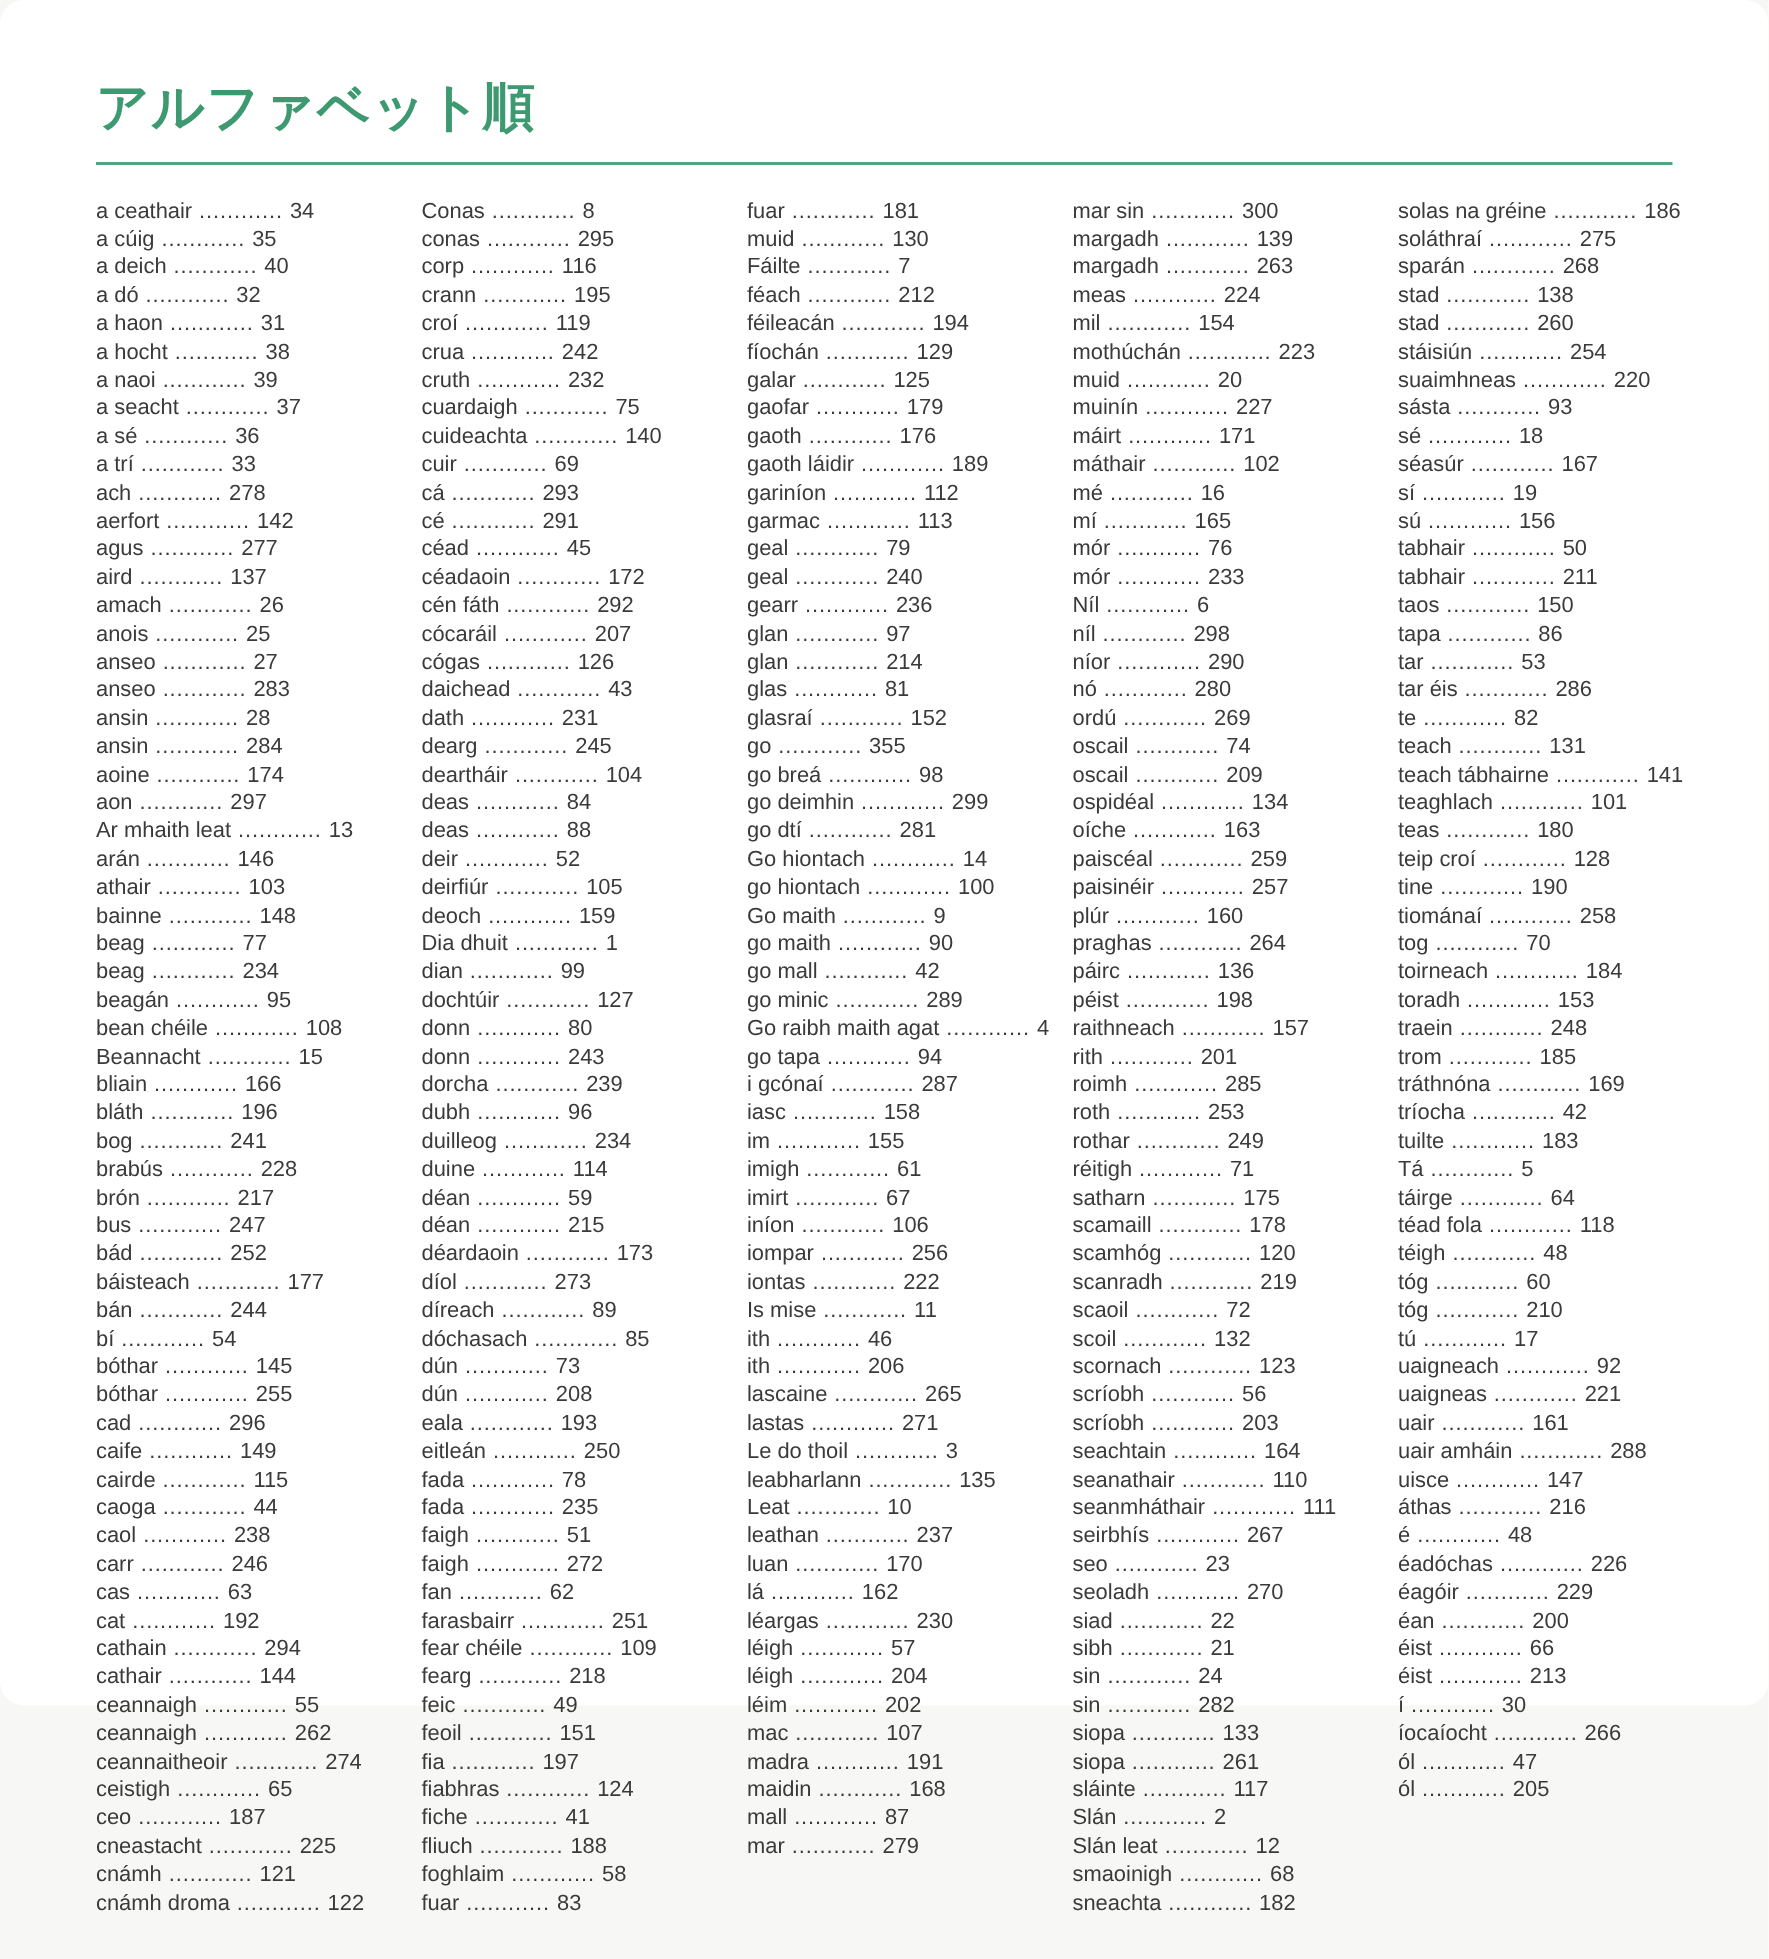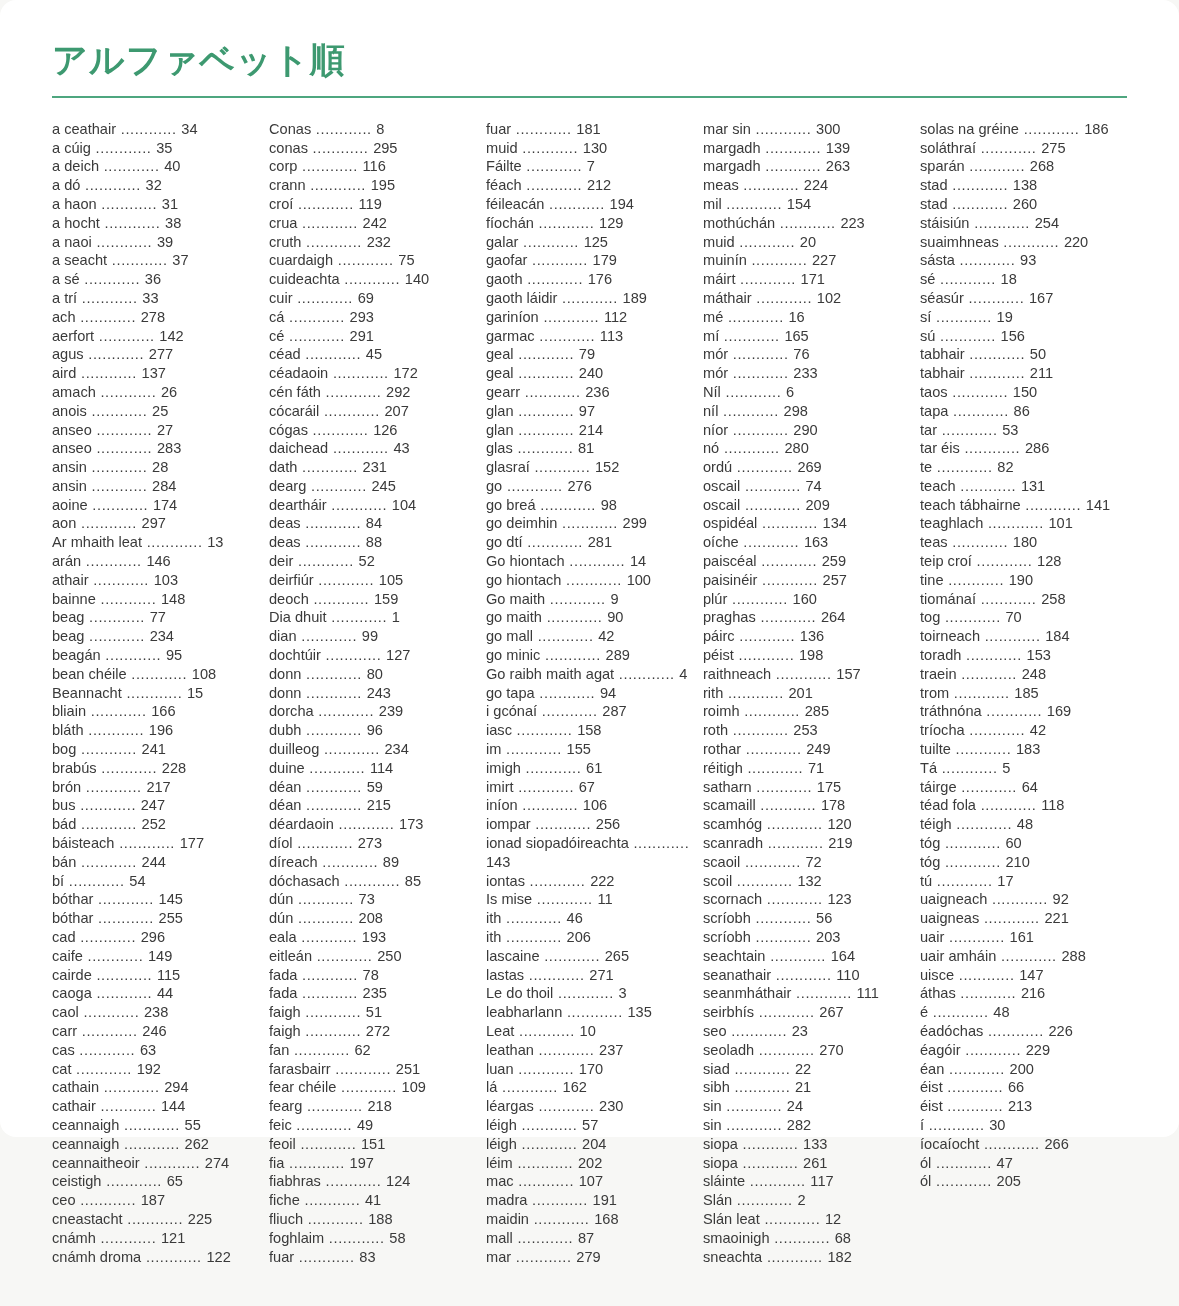--- a/index.html
+++ b/index.html
@@ -9,21 +9,21 @@
     height: 1306px;
     background: #f7f7f5;
     font-family: "Liberation Sans", sans-serif;
     overflow: hidden;
   }
   .page {
     position: relative;
     width: 1179px;
     height: 1137px;
     background: #ffffff;
-    padding: 4px;
+    padding: 16px;
     border-radius: 16px;
   }
   .page-title {
     font-size: 35px;
     font-weight: 700;
     color: #3d9970;
     letter-spacing: 1px;
     padding: 34px 0 14px 48px;
     margin: 0;
     line-height: 1.25;
@@ -205,40 +205,39 @@
         <div class="entry"><span class="term">gaoth láidir</span><span class="dots"> ............ </span><span class="num">189</span></div>
         <div class="entry"><span class="term">gariníon</span><span class="dots"> ............ </span><span class="num">112</span></div>
         <div class="entry"><span class="term">garmac</span><span class="dots"> ............ </span><span class="num">113</span></div>
         <div class="entry"><span class="term">geal</span><span class="dots"> ............ </span><span class="num">79</span></div>
         <div class="entry"><span class="term">geal</span><span class="dots"> ............ </span><span class="num">240</span></div>
         <div class="entry"><span class="term">gearr</span><span class="dots"> ............ </span><span class="num">236</span></div>
         <div class="entry"><span class="term">glan</span><span class="dots"> ............ </span><span class="num">97</span></div>
         <div class="entry"><span class="term">glan</span><span class="dots"> ............ </span><span class="num">214</span></div>
         <div class="entry"><span class="term">glas</span><span class="dots"> ............ </span><span class="num">81</span></div>
         <div class="entry"><span class="term">glasraí</span><span class="dots"> ............ </span><span class="num">152</span></div>
-        <div class="entry"><span class="term">go</span><span class="dots"> ............ </span><span class="num">276</span></div>
+        <div class="entry"><span class="term">go</span><span class="dots"> ............ </span><span class="num">355</span></div>
         <div class="entry"><span class="term">go breá</span><span class="dots"> ............ </span><span class="num">98</span></div>
         <div class="entry"><span class="term">go deimhin</span><span class="dots"> ............ </span><span class="num">299</span></div>
         <div class="entry"><span class="term">go dtí</span><span class="dots"> ............ </span><span class="num">281</span></div>
         <div class="entry"><span class="term">Go hiontach</span><span class="dots"> ............ </span><span class="num">14</span></div>
         <div class="entry"><span class="term">go hiontach</span><span class="dots"> ............ </span><span class="num">100</span></div>
         <div class="entry"><span class="term">Go maith</span><span class="dots"> ............ </span><span class="num">9</span></div>
         <div class="entry"><span class="term">go maith</span><span class="dots"> ............ </span><span class="num">90</span></div>
         <div class="entry"><span class="term">go mall</span><span class="dots"> ............ </span><span class="num">42</span></div>
         <div class="entry"><span class="term">go minic</span><span class="dots"> ............ </span><span class="num">289</span></div>
         <div class="entry"><span class="term">Go raibh maith agat</span><span class="dots"> ............ </span><span class="num">4</span></div>
         <div class="entry"><span class="term">go tapa</span><span class="dots"> ............ </span><span class="num">94</span></div>
         <div class="entry"><span class="term">i gcónaí</span><span class="dots"> ............ </span><span class="num">287</span></div>
         <div class="entry"><span class="term">iasc</span><span class="dots"> ............ </span><span class="num">158</span></div>
         <div class="entry"><span class="term">im</span><span class="dots"> ............ </span><span class="num">155</span></div>
         <div class="entry"><span class="term">imigh</span><span class="dots"> ............ </span><span class="num">61</span></div>
         <div class="entry"><span class="term">imirt</span><span class="dots"> ............ </span><span class="num">67</span></div>
         <div class="entry"><span class="term">iníon</span><span class="dots"> ............ </span><span class="num">106</span></div>
         <div class="entry"><span class="term">iompar</span><span class="dots"> ............ </span><span class="num">256</span></div>
-        <div class="entry"><span class="term">ionad siopadóireachta</span><span class="dots"> ............ </span><span class="num">143</span></div>
         <div class="entry"><span class="term">iontas</span><span class="dots"> ............ </span><span class="num">222</span></div>
         <div class="entry"><span class="term">Is mise</span><span class="dots"> ............ </span><span class="num">11</span></div>
         <div class="entry"><span class="term">ith</span><span class="dots"> ............ </span><span class="num">46</span></div>
         <div class="entry"><span class="term">ith</span><span class="dots"> ............ </span><span class="num">206</span></div>
         <div class="entry"><span class="term">lascaine</span><span class="dots"> ............ </span><span class="num">265</span></div>
         <div class="entry"><span class="term">lastas</span><span class="dots"> ............ </span><span class="num">271</span></div>
         <div class="entry"><span class="term">Le do thoil</span><span class="dots"> ............ </span><span class="num">3</span></div>
         <div class="entry"><span class="term">leabharlann</span><span class="dots"> ............ </span><span class="num">135</span></div>
         <div class="entry"><span class="term">Leat</span><span class="dots"> ............ </span><span class="num">10</span></div>
         <div class="entry"><span class="term">leathan</span><span class="dots"> ............ </span><span class="num">237</span></div>

